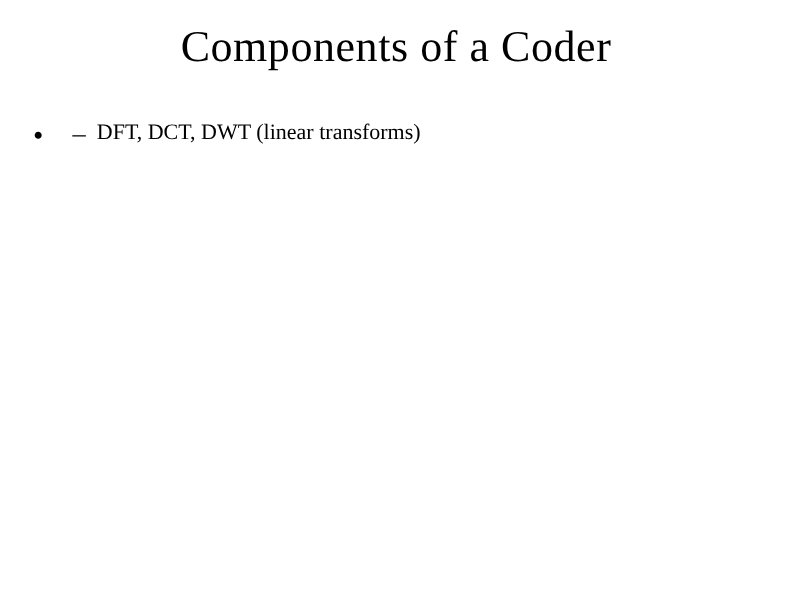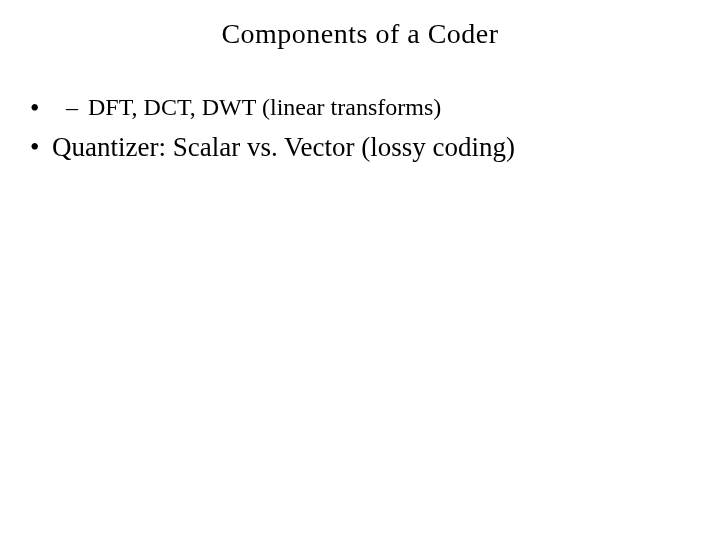--- a/index.html
+++ b/index.html
@@ -15,21 +15,21 @@
       color: #000000;
       overflow: hidden;
     }
     .slide {
       width: 100%;
       height: 100%;
       padding: 0;
     }
     .title {
       text-align: center;
-      font-size: 28px;
+      font-size: 40px;
       font-weight: normal;
       margin-top: 18px;
       margin-bottom: 42px;
       letter-spacing: 0.5px;
     }
     .content {
       padding-left: 20px;
       padding-right: 30px;
     }
     ul.level1 {
@@ -52,21 +52,21 @@
       font-size: 27px;
     }
     ul.level2 {
       list-style: none;
       margin: 6px 0 6px 0;
       padding: 0;
     }
     ul.level2 > li {
       position: relative;
       padding-left: 36px;
-      font-size: 24px;
+      font-size: 20px;
       line-height: 1.3;
       margin-bottom: 6px;
       margin-top: 36px;
     }
     ul.level2 > li::before {
       content: "–";
       position: absolute;
       left: 14px;
       top: 0;
       font-size: 24px;
@@ -79,18 +79,15 @@
   <h1 class="title">Components of a Coder</h1>
   <div class="content">
     <ul class="level1">
       <li>
         <ul class="level2">
           <li>
             <span>DFT, DCT, DWT (linear transforms)</span>
           </li>
         </ul>
       </li>
-      <li>
-        <span>Quantizer: Scalar vs. Vector (lossy coding)</span>
-      </li>
     </ul>
   </div>
 </div>
 
 </body></html>

